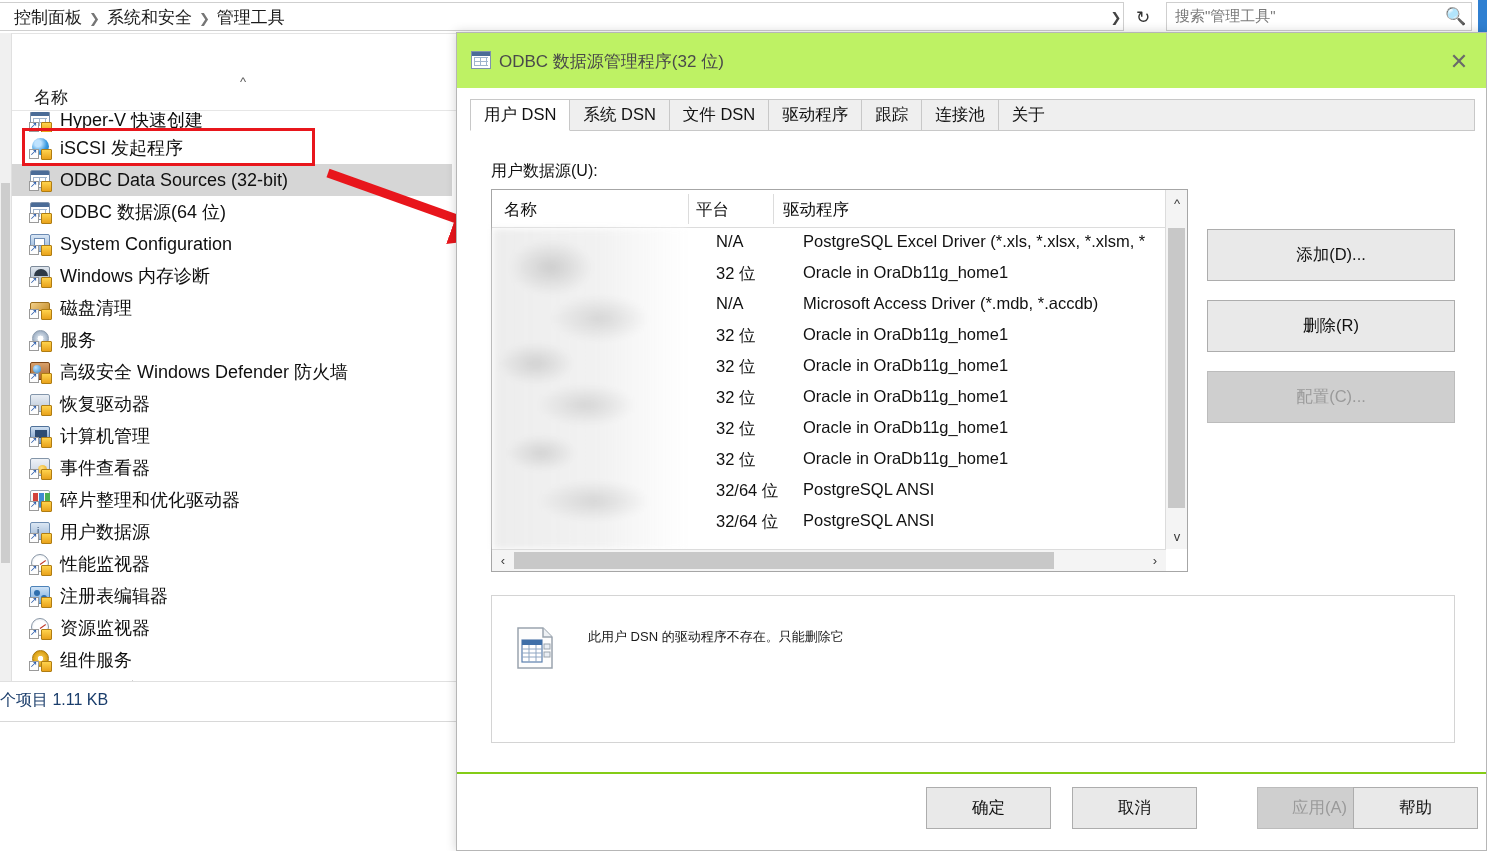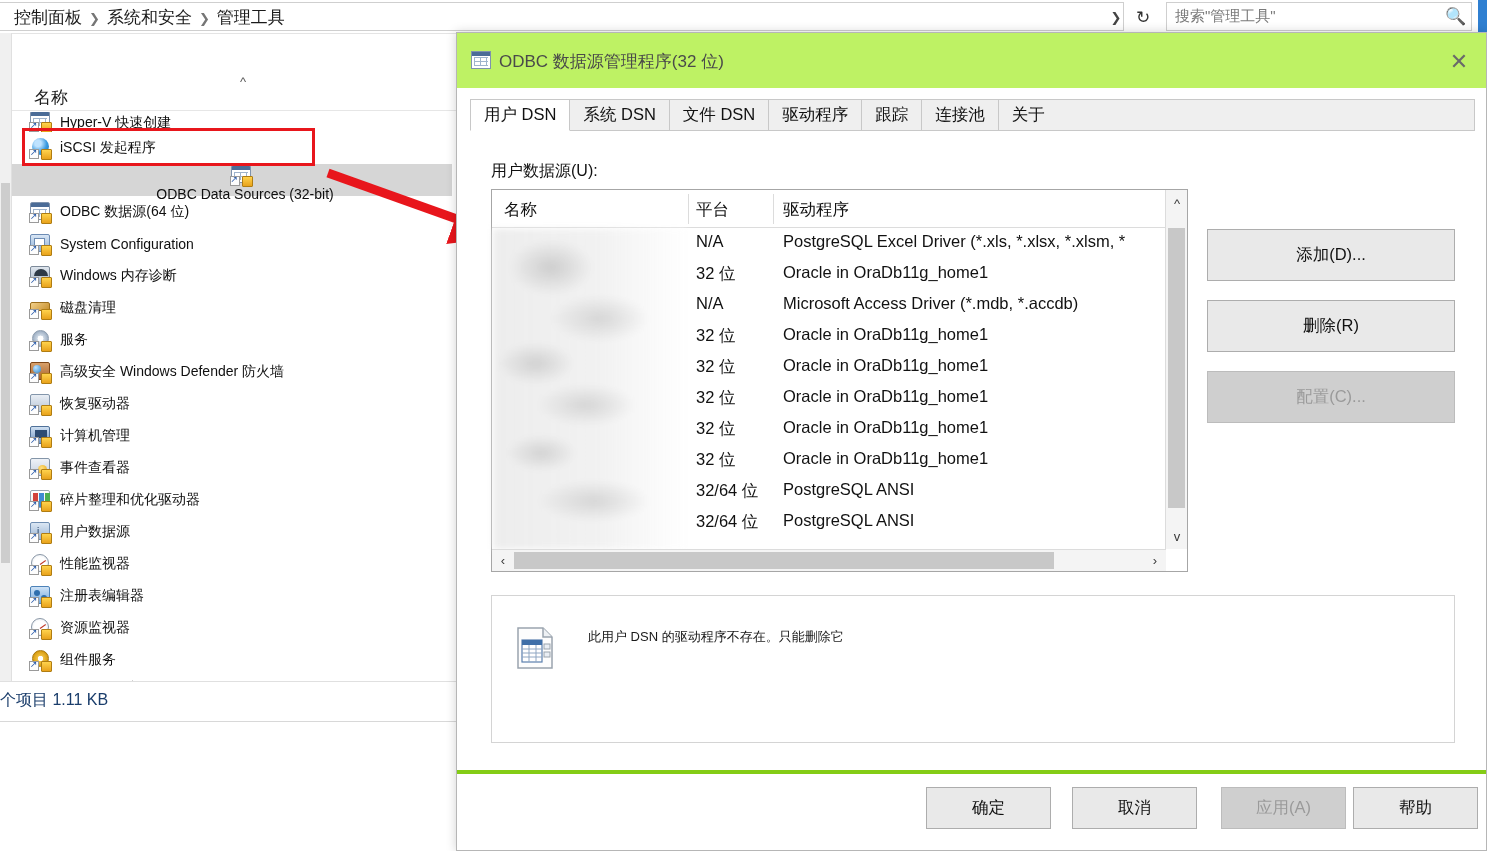--- a/index.html
+++ b/index.html
@@ -83,23 +83,23 @@
     background: #e6e6e6;
   }
 
   .file-list {
     position: absolute; left: 12px; top: 78px; width: 440px;
   }
   .file-row {
     position: relative; height: 32px; display: flex; align-items: center;
     padding-left: 17px; box-sizing: border-box;
   }
-  .file-row.selected { background: #d6d6d6; flex-direction: column; }
+  .file-row.selected { background: #d6d6d6; }
   .file-row .fname {
-    font-size: 14px; color: #0f0f0f; white-space: nowrap;
+    font-size: 18px; color: #0f0f0f; white-space: nowrap;
     margin-left: 9px;
     text-align: center;
   }
   .file-row.clipped .fname { color: #0f0f0f; }
 
   
   .ic {
     position: relative; width: 22px; height: 22px; flex: 0 0 22px;
   }
   .ic .base {
@@ -243,21 +243,21 @@
   .lv-h { position: absolute; top: 9px; font-size: 16.5px; color: #111; }
   .lv-h-name { left: 12px; }
   .lv-h-plat { left: 204px; }
   .lv-h-drv  { left: 291px; }
   .lv-hsep { position: absolute; top: 4px; width: 1px; height: 30px; background: #dcdcdc; }
   .lv-hsep1 { left: 196px; }
   .lv-hsep2 { left: 281px; }
 
   .lv-body { position: absolute; left:0; top: 38px; width: 100%; bottom: 0; overflow: hidden; }
   .lv-row { position: relative; height: 31px; }
-  .cell { position: absolute; top: 4px; font-size: 16.5px; color: #111; white-space: nowrap; }
+  .cell { position: absolute; top: 4px; font-size: 16.5px; color: #111; white-space: nowrap; margin-left: 20px; }
   .c-plat { left: 204px; }
   .c-drv  { left: 291px; }
 
   
   .redact {
     position: absolute; left: 1px; top: 39px; width: 194px; height: 320px;
     background:
       radial-gradient(60px 40px at 30% 12%, rgba(150,150,150,0.38), transparent 70%),
       radial-gradient(70px 34px at 55% 28%, rgba(150,150,150,0.30), transparent 70%),
       radial-gradient(55px 30px at 22% 42%, rgba(150,150,150,0.34), transparent 70%),
@@ -300,29 +300,29 @@
   .desc-icon {
     position: absolute; left: 24px; top: 30px; width: 38px; height: 44px;
   }
   .desc-text {
     position: absolute; left: 96px; top: 32px; font-size: 13px; color: #1a1a1a;
     white-space: nowrap;
   }
 
   .dlg-footer {
     position: absolute; left: 0; right: 0; bottom: 0; height: 76px;
-    border-top: 4px solid #84cc16; background: #ffffff;
+    border-top: 2px solid #84cc16; background: #ffffff;
   }
   .fbtn {
     position: absolute; top: 13px; width: 125px; height: 42px; box-sizing: border-box;
     background: #e9e9e9; border: 1px solid #adadad;
     font-size: 16.5px; color: #111; display: flex; align-items: center; justify-content: center;
   }
   .fbtn.disabled { color: #9a9a9a; background: #cfcfcf; border-color: #bcbcbc; }
-  .fb1 { left: 469px; } .fb2 { left: 615px; text-align: right; } .fb3 { left: 764px; } .fb4 { left: 896px; }
+  .fb1 { left: 469px; } .fb2 { left: 615px; text-align: right; } .fb3 { left: 800px; } .fb4 { left: 896px; }
 </style>
 </head>
 <body>
 
 <div id="root">
 
   <div class="explorer">
 
     <div class="addr-bar">
       <div class="addr-box"></div>

